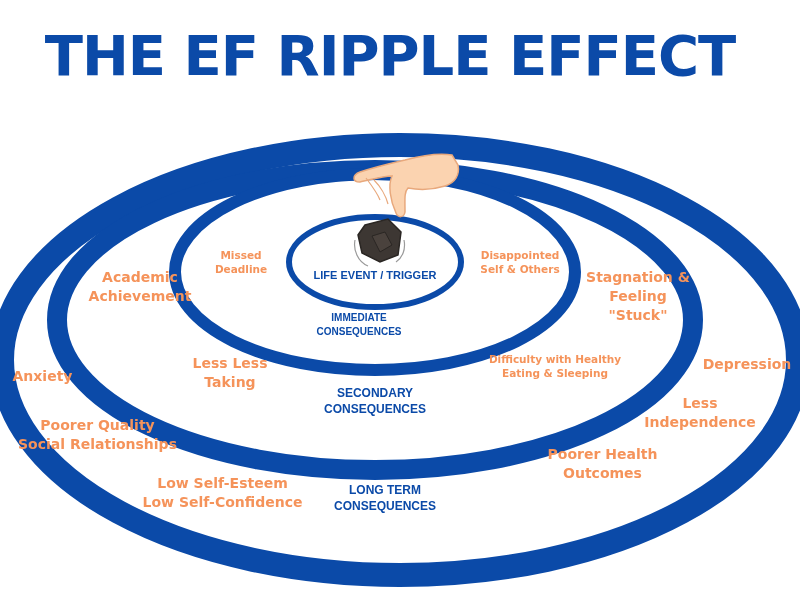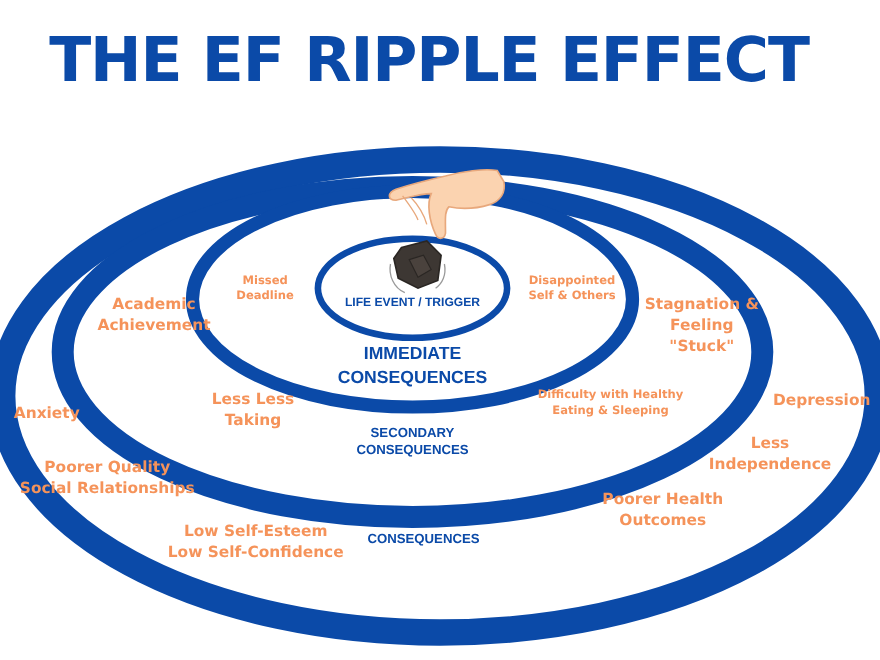--- a/index.html
+++ b/index.html
@@ -52,21 +52,21 @@
 </div>
 
 <div class="lbl orange" style="left:200px; top:248px; width:82px; font-size:10.5px;">
   <span>Missed</span>
   <span>Deadline</span>
 </div>
 <div class="lbl orange" style="left:465px; top:248px; width:110px; font-size:10.5px;">
   <span>Disappointed</span>
   <span>Self &amp; Others</span>
 </div>
-<div class="lbl blue" style="left:300px; top:311px; width:150px; font-size:16px;">
+<div class="lbl blue" style="left:284px; top:311px; width:150px; font-size:10px;">
   <span>IMMEDIATE</span>
   <span>CONSEQUENCES</span>
 </div>
 
 <div class="lbl orange" style="left:75px; top:268px; width:130px; font-size:14px;">
   <span>Academic</span>
   <span>Achievement</span>
 </div>
 <div class="lbl orange" style="left:573px; top:268px; width:130px; font-size:14px;">
   <span>Stagnation &amp;</span>
@@ -86,30 +86,31 @@
   <span>CONSEQUENCES</span>
 </div>
 
 <div class="lbl orange" style="left:5px; top:367px; width:75px; font-size:14px;">
   <span>Anxiety</span>
 </div>
 <div class="lbl orange" style="left:15px; top:416px; width:165px; font-size:14px;">
   <span>Poorer Quality</span>
   <span>Social Relationships</span>
 </div>
-<div class="lbl orange" style="left:135px; top:474px; width:175px; font-size:14px;margin-left:10px;">
+<div class="lbl orange" style="left:135px; top:474px; width:175px; font-size:14px;">
   <span>Low Self-Esteem</span>
   <span>Low Self-Confidence</span>
 </div>
 <div class="lbl orange" style="left:697px; top:355px; width:100px; font-size:14px;">
   <span>Depression</span>
 </div>
 <div class="lbl orange" style="left:630px; top:394px; width:140px; font-size:14px;">
   <span>Less</span>
   <span>Independence</span>
 </div>
 <div class="lbl orange" style="left:530px; top:445px; width:145px; font-size:14px;">
   <span>Poorer Health</span>
   <span>Outcomes</span>
 </div>
 <div class="lbl blue" style="left:310px; top:482px; width:150px; font-size:12px;">
+  <span>LONG TERM</span>
   <span>CONSEQUENCES</span>
 </div>
 
 </body></html>

